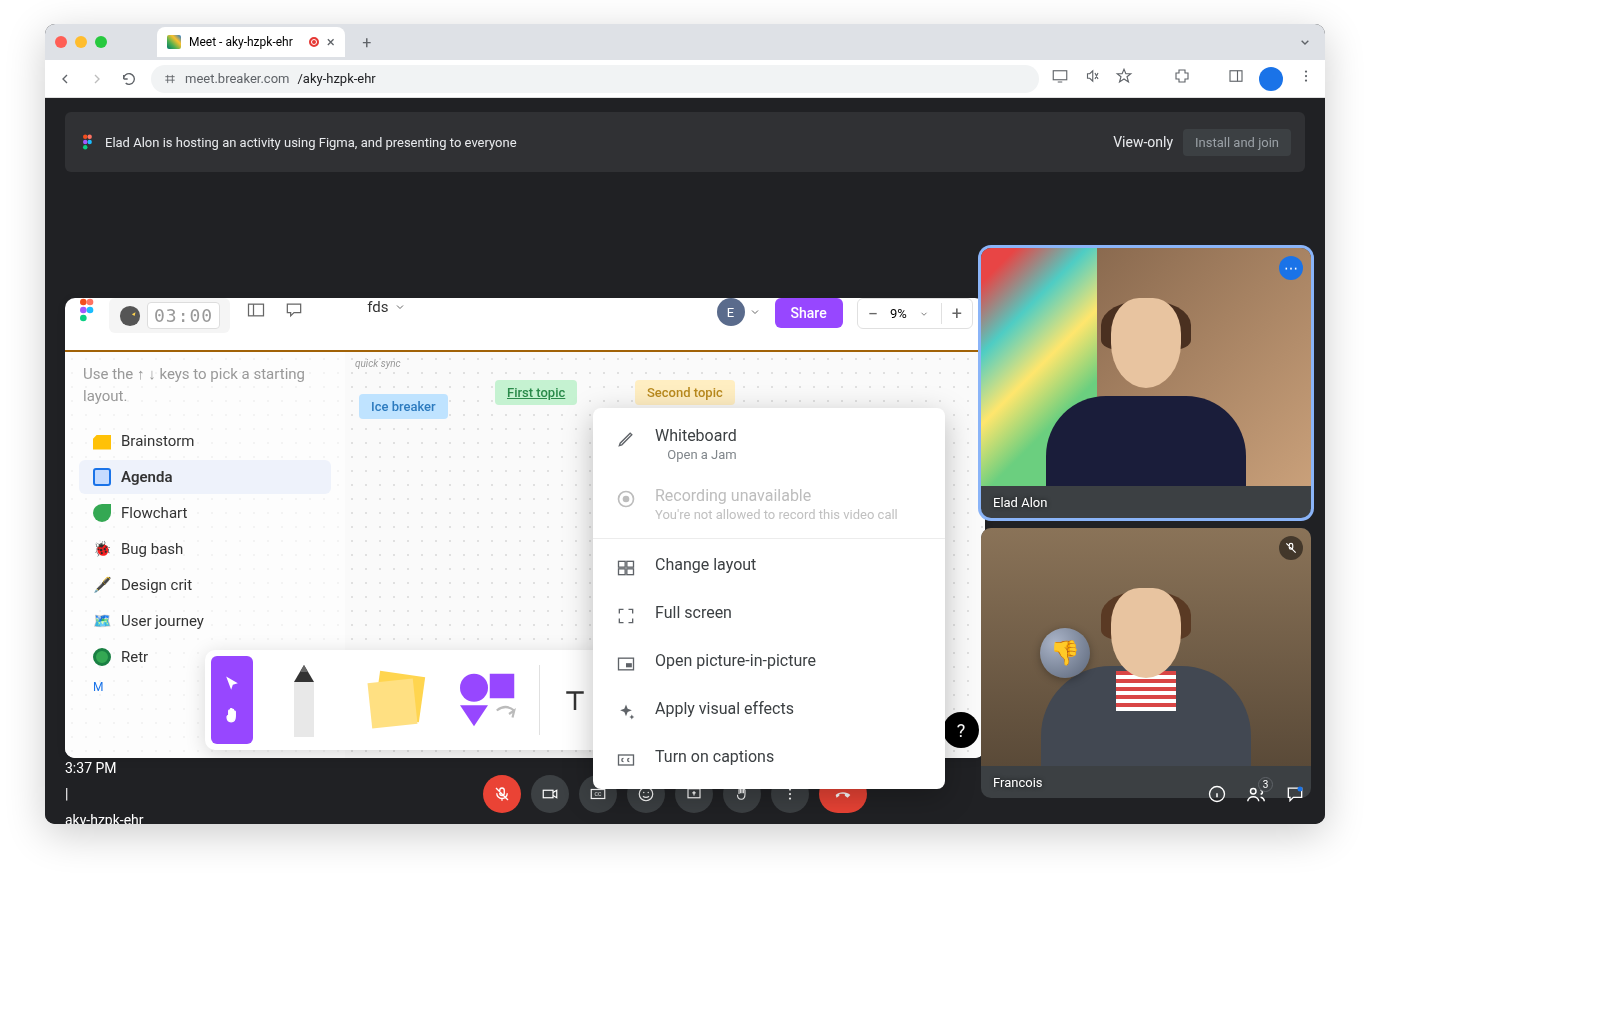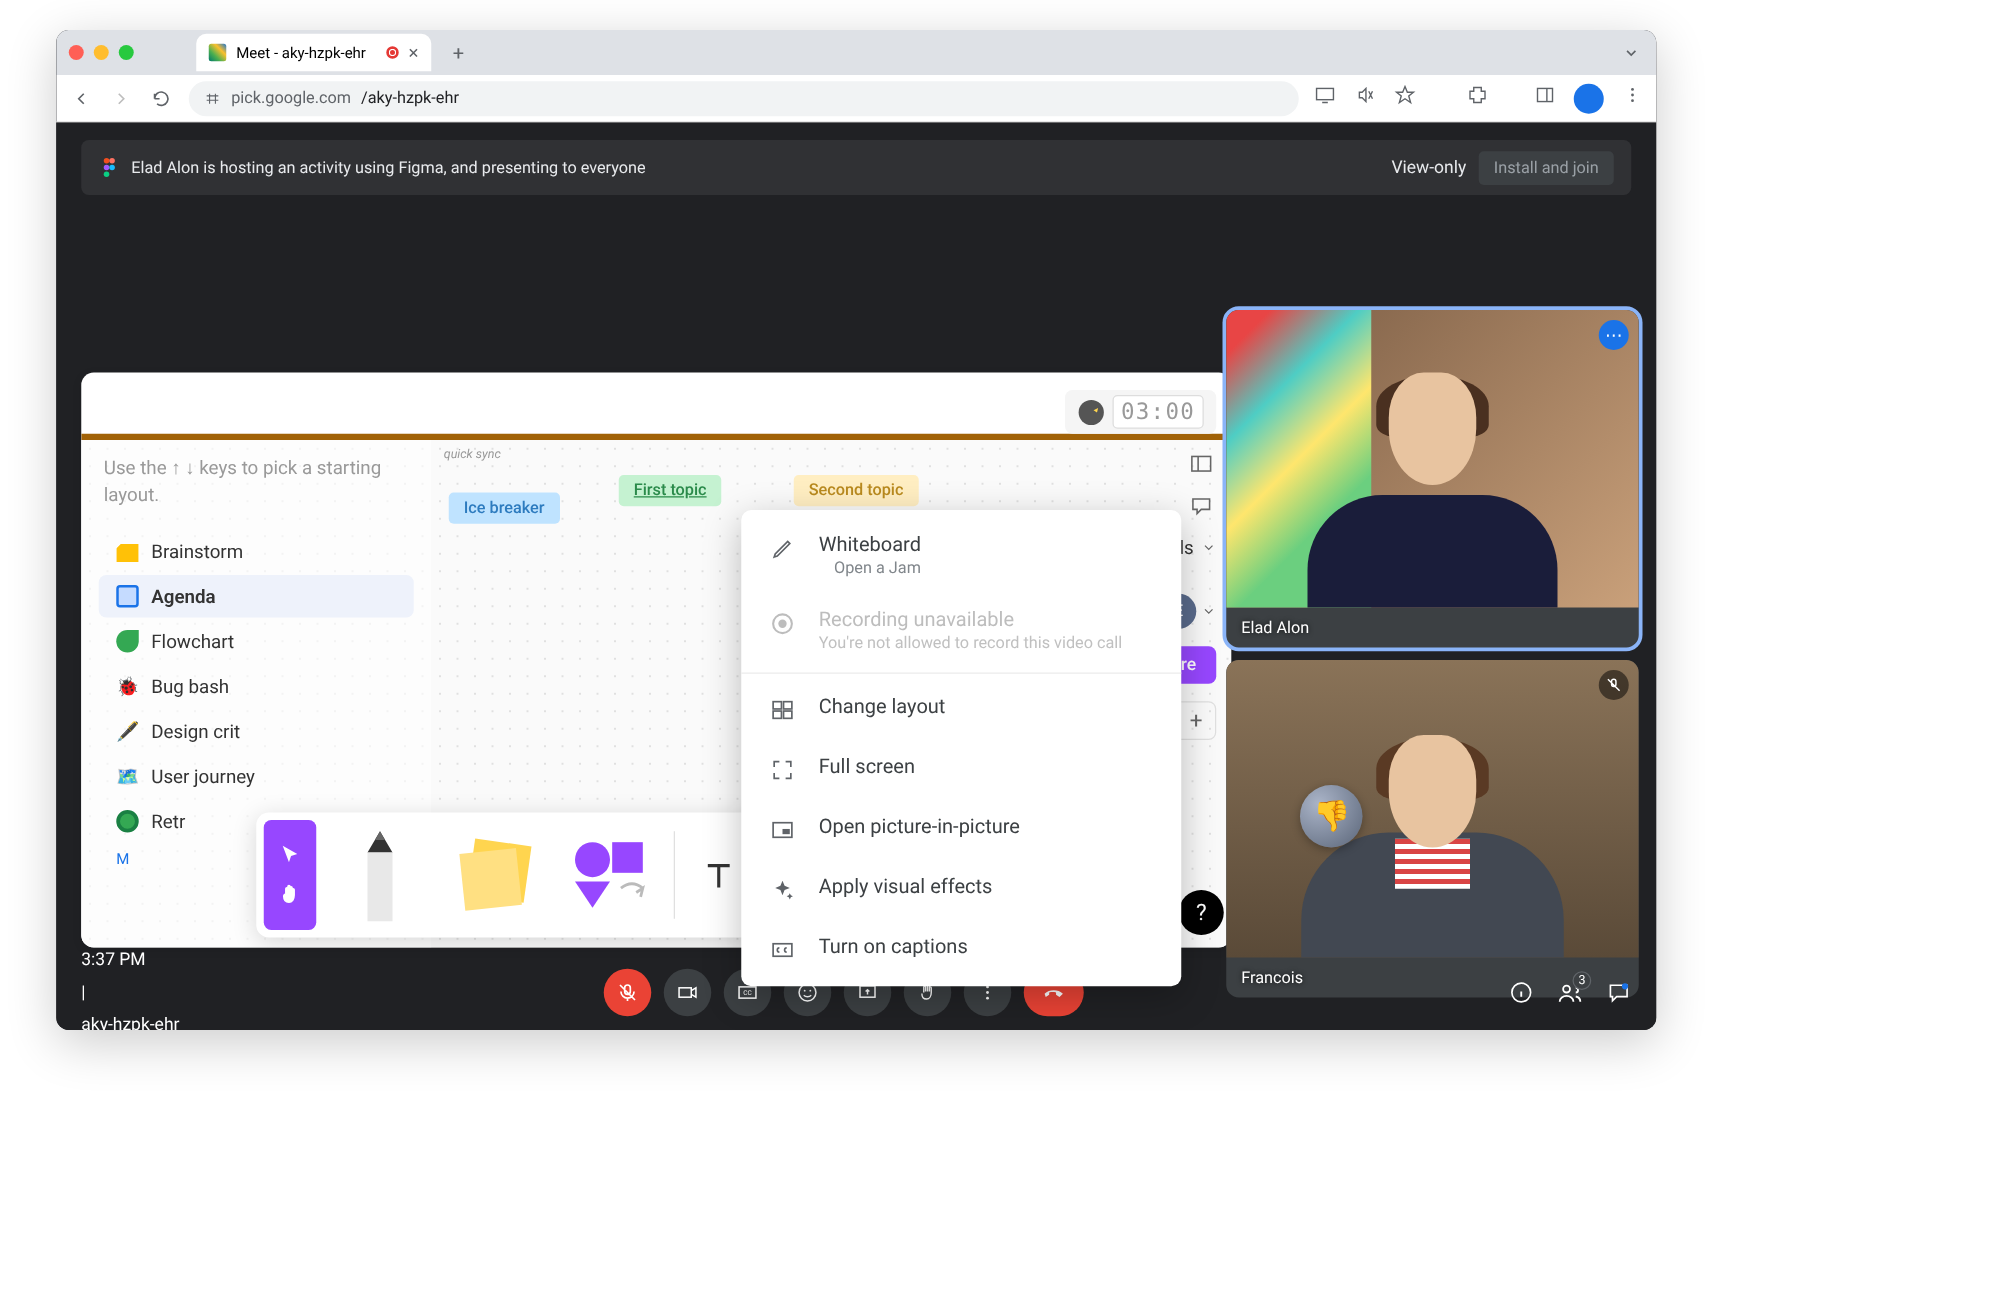--- a/index.html
+++ b/index.html
@@ -23,29 +23,29 @@
   .url-bar { height: 38px; background: #fff; display: flex; align-items: center; padding: 0 10px; gap: 12px; border-bottom: 1px solid #e0e0e0; }
   .url-btn { width: 20px; height: 20px; display: flex; align-items: center; justify-content: center; color: #5f6368; }
   .url-field { flex: 1; height: 28px; background: #f1f3f4; border-radius: 14px; display: flex; align-items: center; padding: 0 12px; gap: 8px; font-size: 13px; color: #202124; }
   .url-domain { color: #5f6368; }
   .url-icons { display: flex; gap: 14px; }
   .url-avatar { width: 24px; height: 24px; border-radius: 50%; background: #1a73e8; }
 
   
   .meet-body { position: relative; height: calc(100% - 74px); background: #202124; }
 
-  .activity-banner { position: absolute; top: 14px; left: 20px; right: 20px; height: 44px; background: #303134; border-radius: 6px; display: flex; align-items: center; padding: 0 14px; gap: 10px; color: #e8eaed; font-size: 13px; }
+  .activity-banner { position: absolute; top: 14px; left: 20px; right: 20px; height: 60px; background: #303134; border-radius: 6px; display: flex; align-items: center; padding: 0 14px; gap: 10px; color: #e8eaed; font-size: 13px; }
   .activity-banner .figma-ico { width: 16px; height: 16px; display: inline-block; }
   .activity-banner .spacer { flex: 1; }
   .view-only { color: #e8eaed; font-size: 14px; }
   .install-join { background: #3c4043; color: #9aa0a6; padding: 6px 12px; border-radius: 4px; font-size: 13px; }
 
   
   .figma-embed { position: absolute; left: 20px; top: 200px; width: 920px; height: 460px; background: #fff; border-radius: 10px; overflow: hidden; box-shadow: 0 2px 8px rgba(0,0,0,0.1); }
-  .figma-top { height: 54px; display: flex; align-items: flex-end; padding: 0 12px; gap: 14px; border-bottom: 5px solid #a16207; flex-direction: column; }
+  .figma-top { height: 54px; display: flex; align-items: flex-start; padding: 0 12px; gap: 14px; border-bottom: 2px solid #a16207; }
   .figma-logo { width: 18px; height: 24px; }
   .figma-timer { display: flex; align-items: center; gap: 6px; background: #f5f5f5; padding: 4px 10px; border-radius: 6px; }
   .figma-timer-box { font-family: monospace; font-size: 18px; background: #fff; border: 1px solid #ddd; border-radius: 4px; padding: 2px 6px; color: #999; letter-spacing: 1px; }
   .figma-top-btn { width: 24px; height: 24px; display: flex; align-items: center; justify-content: center; color: #666; }
   .figma-file { font-size: 15px; color: #333; display: flex; align-items: center; gap: 6px; margin-left: 47px; }
   .figma-top .spacer { flex: 1; }
   .figma-user { width: 28px; height: 28px; border-radius: 50%; background: #5a6b8c; color: #fff; display: flex; align-items: center; justify-content: center; font-size: 13px; }
   .figma-share { background: #9747ff; color: #fff; padding: 7px 16px; border-radius: 6px; font-size: 14px; font-weight: 500; }
   .figma-zoom { display: flex; align-items: center; gap: 12px; border: 1px solid #e0e0e0; border-radius: 6px; padding: 4px 10px; font-size: 13px; }
   .figma-canvas { display: flex; height: calc(100% - 54px); background: #fafafa; background-image: radial-gradient(#e0e0e0 1px, transparent 1px); background-size: 14px 14px; }
@@ -148,21 +148,21 @@
       </div>
     <div class="url-btn">
         <svg width="16" height="16" viewBox="0 0 24 24">
           <path d="M4 12a8 8 0 1 1 3 6.2M4 12V6m0 6h6" stroke="#5f6368" stroke-width="2" fill="none"></path>
         </svg>
       </div>
     <div class="url-field">
       <svg width="14" height="14" viewBox="0 0 24 24">
           <path d="M4 8h16M4 14h16M8 5v14M16 5v14" stroke="#5f6368" stroke-width="1.5"></path>
         </svg>
-      <span class="url-domain">pick.google.com</span>
+      <span class="url-domain">meet.breaker.com</span>
         <span>/aky-hzpk-ehr</span>
     </div>
     <div class="url-icons">
       <svg width="18" height="18" viewBox="0 0 24 24">
           <rect x="3" y="5" width="18" height="12" stroke="#5f6368" stroke-width="1.5" fill="none"></rect>
           <path d="M9 20h6" stroke="#5f6368" stroke-width="1.5"></path>
         </svg>
       <svg width="18" height="18" viewBox="0 0 24 24">
           <path d="M6 9h3l4-4v14l-4-4H6V9zM16 8l4 8m0-8l-4 8" stroke="#5f6368" stroke-width="1.5" fill="none"></path>
         </svg>

